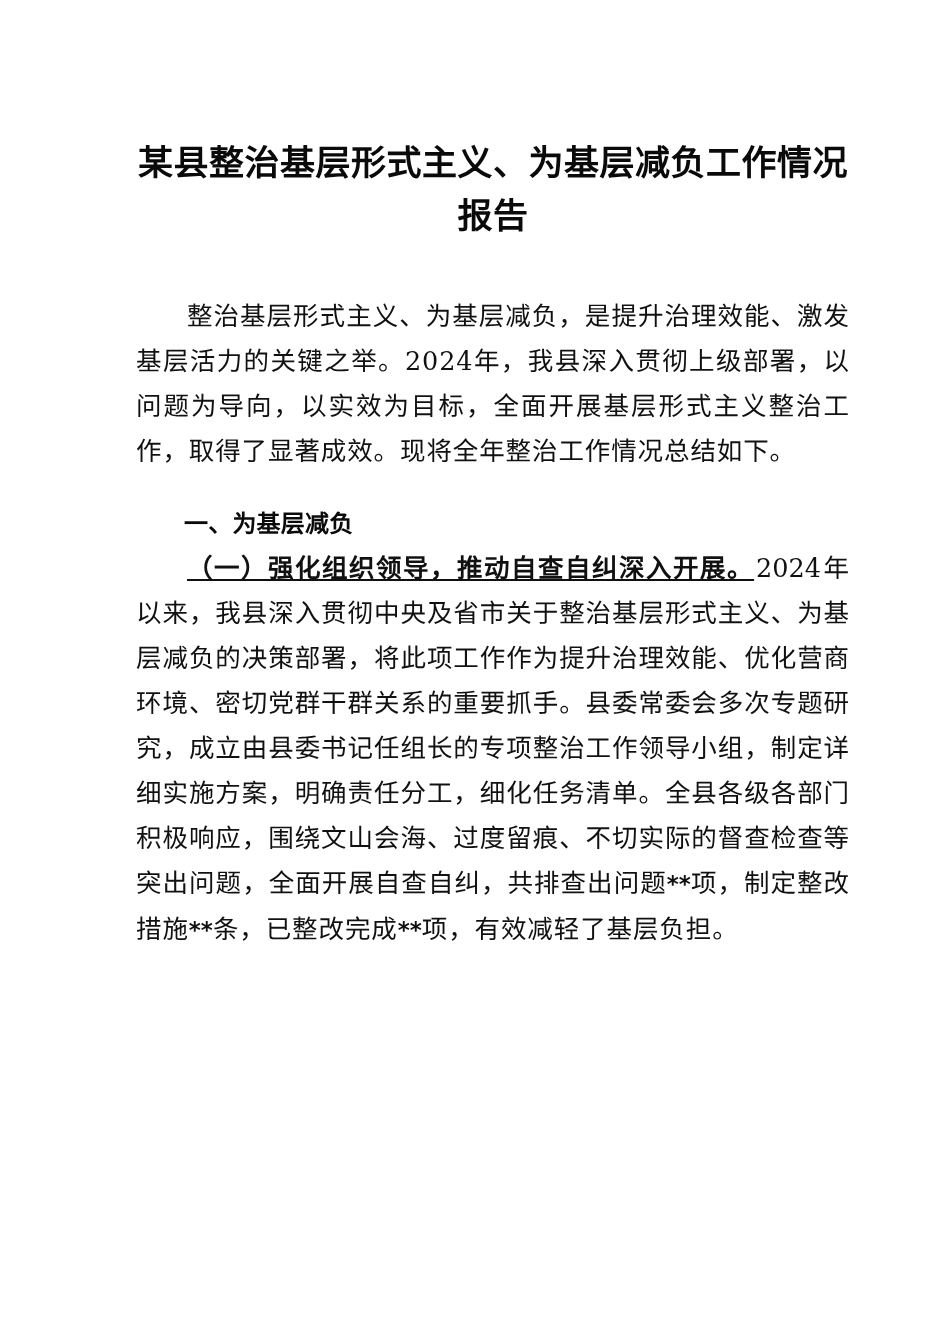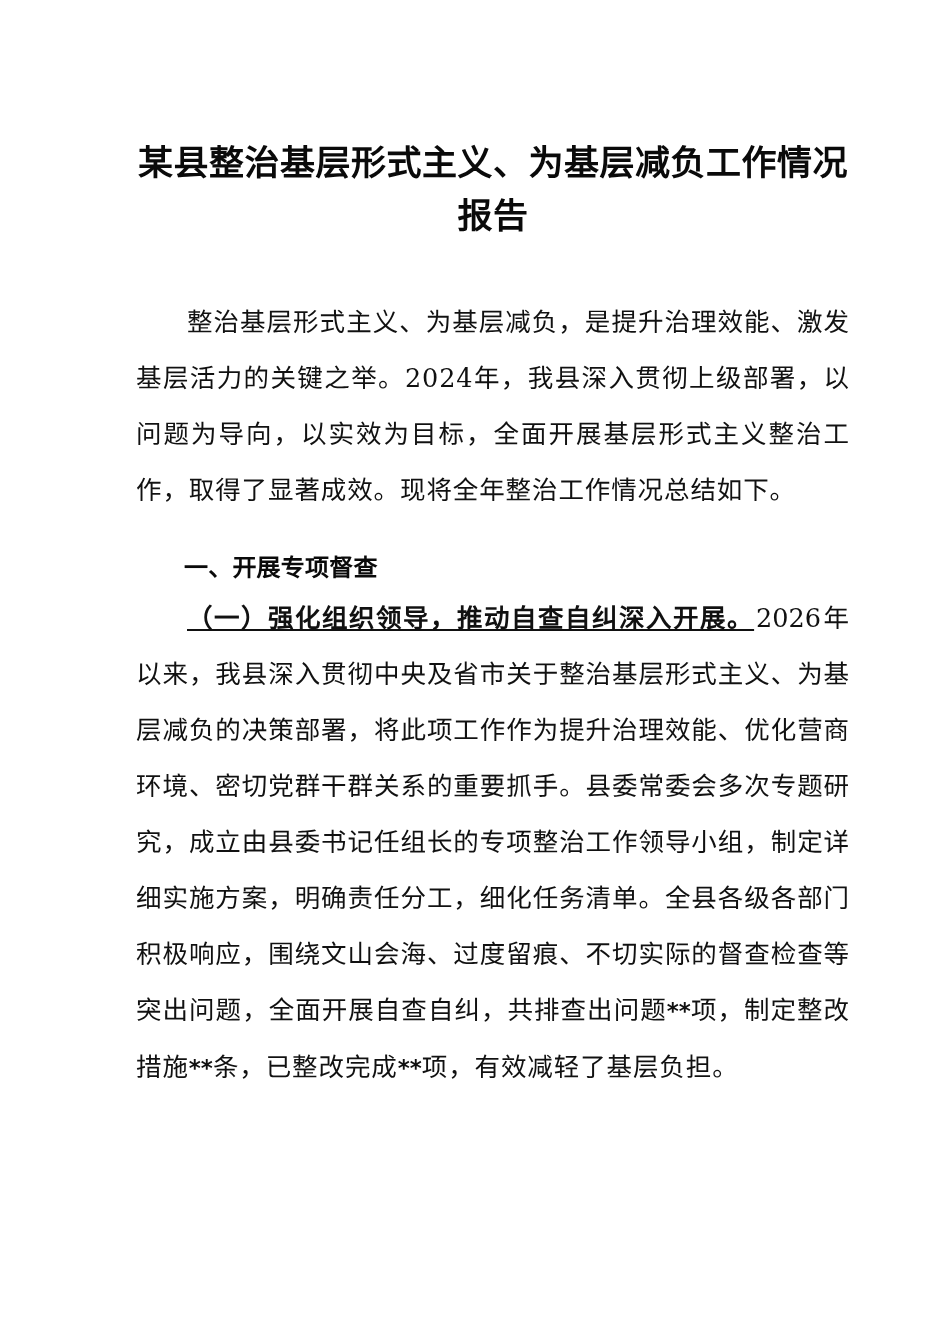--- a/index.html
+++ b/index.html
@@ -53,21 +53,21 @@
     color: #0a0a0a;
     letter-spacing: 0.2px;
   }
 
   
   .para {
     margin: 0;
     text-indent: 2em;
     font-family: "DejaVu Serif", "Liberation Serif", serif;
     font-size: 25.5px;
-    line-height: 56px;
+    line-height: 45px;
     color: #111111;
     text-align: justify;
     text-justify: inter-ideograph;
     letter-spacing: 0.9px;
     word-break: break-all;
   }
 
   .para.first {
     padding-top: 52px;
   }
@@ -93,21 +93,21 @@
 </head>
 <body>
 
 <div class="page">
   <div class="doc-body">
 
     <h1 class="doc-title">某县整治基层形式主义、为基层减负工作情况报告</h1>
 
     <p class="para first">整治基层形式主义、为基层减负，是提升治理效能、激发基层活力的关键之举。2024年，我县深入贯彻上级部署，以问题为导向，以实效为目标，全面开展基层形式主义整治工作，取得了显著成效。现将全年整治工作情况总结如下。</p>
 
-    <h2 class="sec-heading">一、开展专项督查</h2>
+    <h2 class="sec-heading">一、为基层减负</h2>
 
     <p class="para">
-      <span class="lead">（一）强化组织领导，推动自查自纠深入开展。</span><span><span class="num">2026</span>年以来，我县深入贯彻中央及省市关于整治基层形式主义、为基层减负的决策部署，将此项工作作为提升治理效能、优化营商环境、密切党群干群关系的重要抓手。县委常委会多次专题研究，成立由县委书记任组长的专项整治工作领导小组，制定详细实施方案，明确责任分工，细化任务清单。全县各级各部门积极响应，围绕文山会海、过度留痕、不切实际的督查检查等突出问题，全面开展自查自纠，共排查出问题<span class="ph">**</span>项，制定整改措施<span class="ph">**</span>条，已整改完成<span class="ph">**</span>项，有效减轻了基层负担。</span>
+      <span class="lead">（一）强化组织领导，推动自查自纠深入开展。</span><span><span class="num">2024</span>年以来，我县深入贯彻中央及省市关于整治基层形式主义、为基层减负的决策部署，将此项工作作为提升治理效能、优化营商环境、密切党群干群关系的重要抓手。县委常委会多次专题研究，成立由县委书记任组长的专项整治工作领导小组，制定详细实施方案，明确责任分工，细化任务清单。全县各级各部门积极响应，围绕文山会海、过度留痕、不切实际的督查检查等突出问题，全面开展自查自纠，共排查出问题<span class="ph">**</span>项，制定整改措施<span class="ph">**</span>条，已整改完成<span class="ph">**</span>项，有效减轻了基层负担。</span>
     </p>
 
 
   </div>
 </div>
 
 </body></html>

